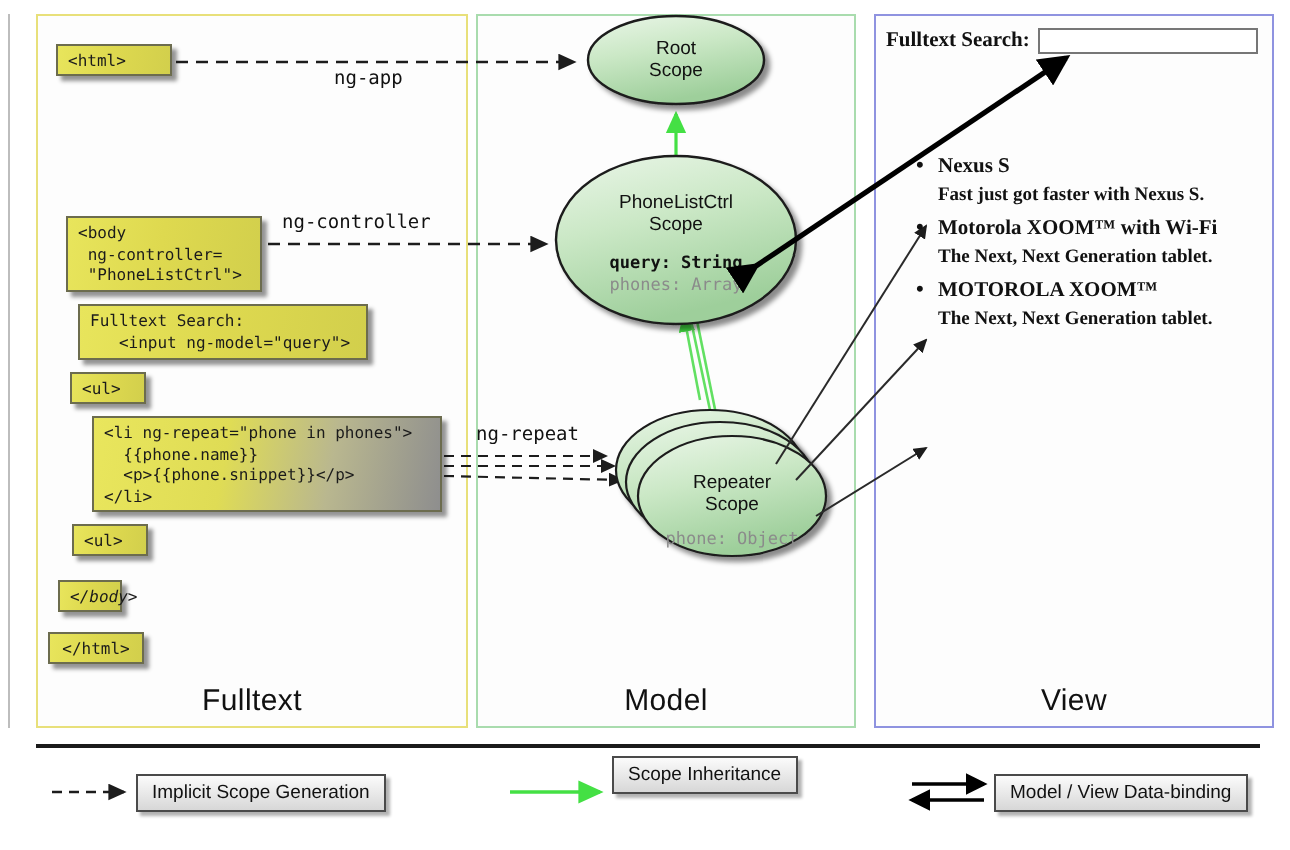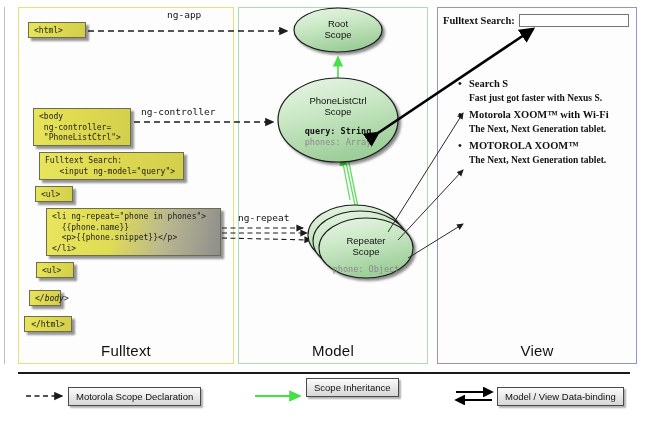--- a/index.html
+++ b/index.html
@@ -92,21 +92,21 @@
   {{phone.name}}
   &lt;p&gt;{{phone.snippet}}&lt;/p&gt;
 &lt;/li&gt;</div>
 
   <div class="cbox" style="left:36px;top:262px;width:38px;height:16px;">&lt;ul&gt;</div>
 
   <div class="cbox" style="left:29px;top:290px;width:32px;height:16px;font-style:italic;">&lt;/body&gt;</div>
 
   <div class="cbox" style="left:24px;top:316px;width:48px;height:16px;text-align:center;">&lt;/html&gt;</div>
 
-  <div class="conn-label" style="left:167px;top:9px;">ng-app</div>
+  <div class="conn-label" style="left:167px;top:34px;">ng-app</div>
   <div class="conn-label" style="left:141px;top:106px;">ng-controller</div>
   <div class="conn-label" style="left:238px;top:212px;">ng-repeat</div>
 
   <svg class="overlay" viewBox="0 0 645 425">
     <defs>
       <linearGradient id="scopeGrad" x1="0" y1="0" x2="0.35" y2="1">
         <stop offset="0%" stop-color="#eaf6e8"></stop>
         <stop offset="45%" stop-color="#cbe8c6"></stop>
         <stop offset="100%" stop-color="#9ecf9b"></stop>
       </linearGradient>
@@ -172,32 +172,32 @@
 
   <div class="view-inner">
     <div class="fulltext-row">
       <span>Fulltext Search:</span>
       <input class="search-box" type="text" placeholder="" style="">
     </div>
   </div>
 
   <ul class="phone-list">
     <li>
-      <div class="phone-name">Search S</div>
+      <div class="phone-name">Nexus S</div>
       <div class="phone-snip">Fast just got faster with Nexus S.</div>
     </li>
     <li>
       <div class="phone-name">Motorola XOOM™  with Wi-Fi</div>
       <div class="phone-snip">The Next, Next Generation tablet.</div>
     </li>
     <li>
       <div class="phone-name">MOTOROLA XOOM™</div>
       <div class="phone-snip">The Next, Next Generation tablet.</div>
     </li>
   </ul>
 
   <div class="legend-rule"></div>
 
-  <div class="lbox" style="left:68px;top:387px;">Motorola Scope Declaration</div>
+  <div class="lbox" style="left:68px;top:387px;">Implicit Scope Generation</div>
   <div class="lbox" style="left:306px;top:378px;">Scope Inheritance</div>
   <div class="lbox" style="left:497px;top:387px;">Model / View Data-binding</div>
 
 </div>
 
 </body></html>

